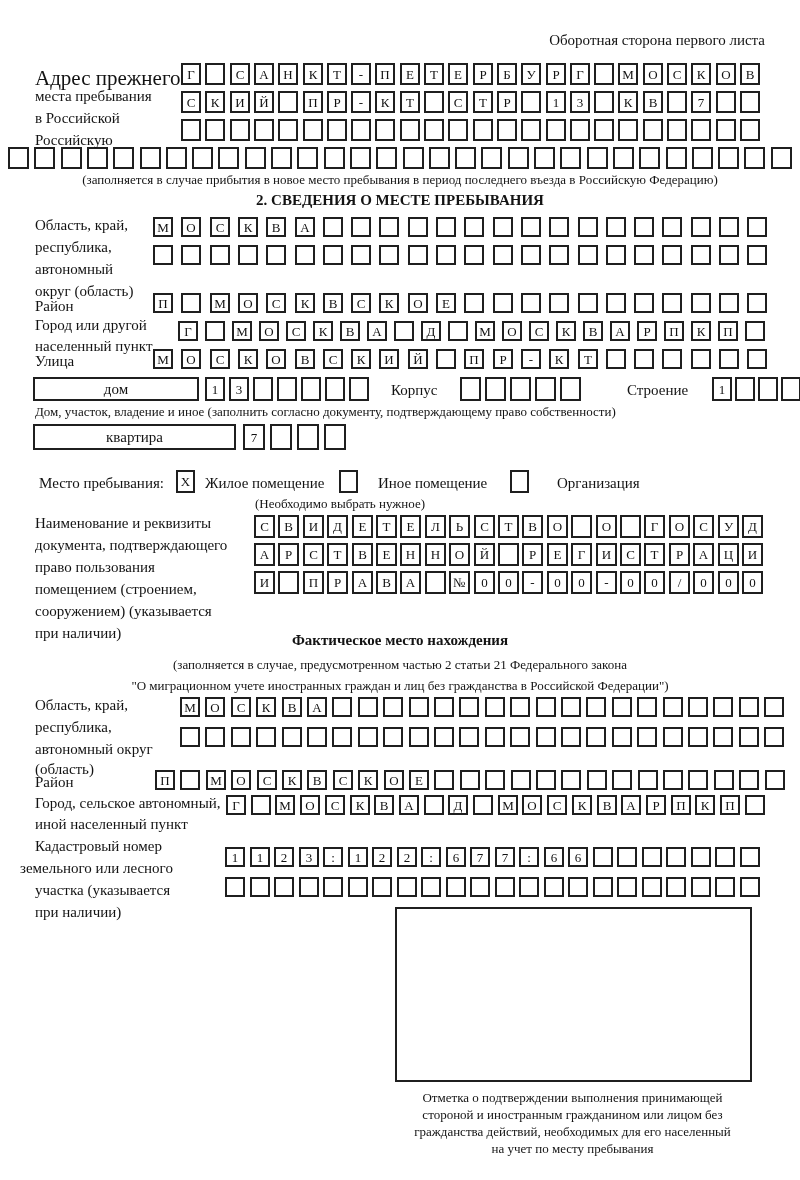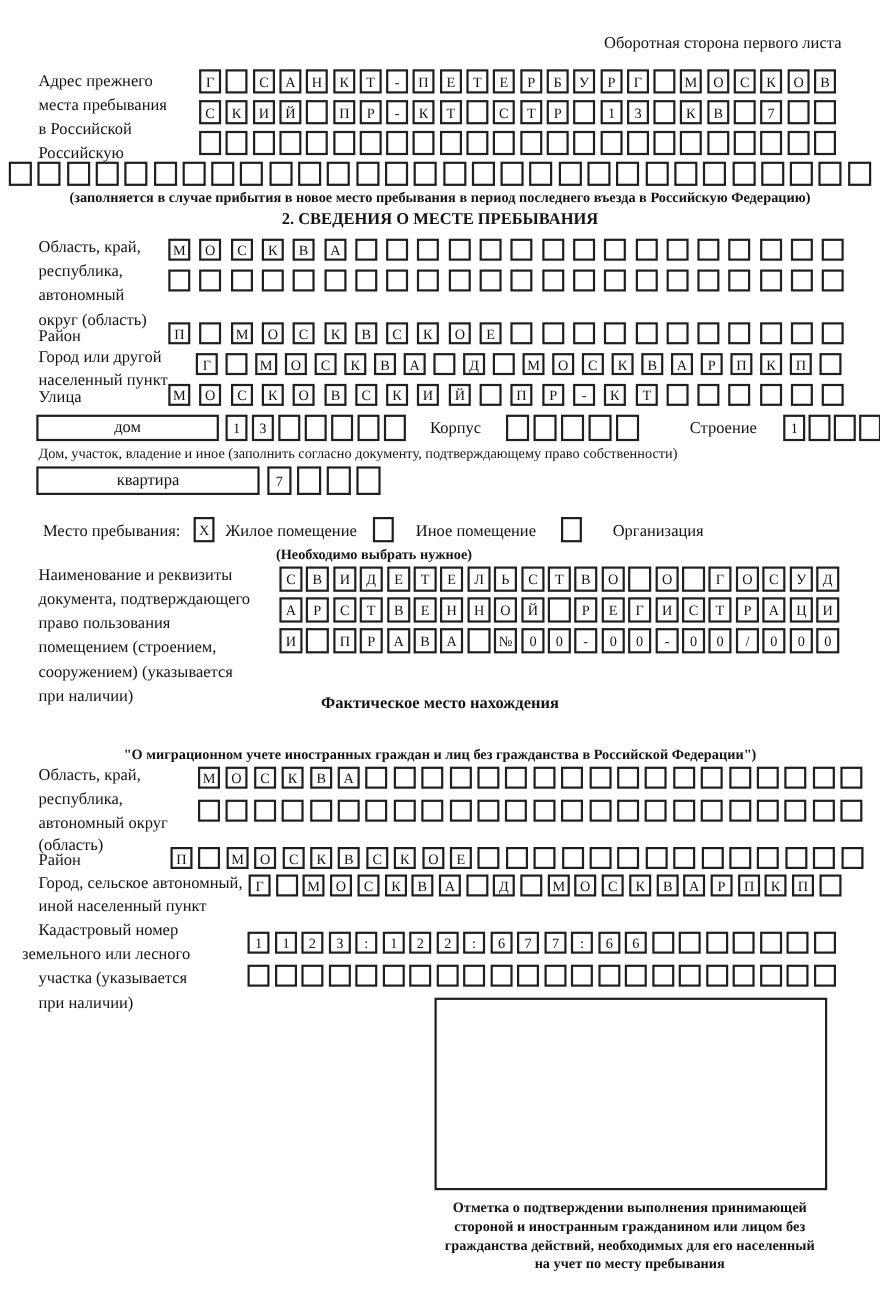--- a/index.html
+++ b/index.html
@@ -4,21 +4,21 @@
 <style>
   html,body{margin:0;padding:0;}
   body{width:800px;height:1180px;background:#ffffff;position:relative;overflow:hidden;
        font-family:"Liberation Serif","DejaVu Serif",serif;color:#161616;}
   #form-canvas{position:absolute;left:0;top:0;width:800px;height:1180px;}
   .grid-row{position:absolute;}
   .cell{position:absolute;top:0;border:2px solid #1f1f1f;background:#fff;text-align:center;
         font-family:"Liberation Serif","DejaVu Serif",serif;font-size:13px;color:#111;
         overflow:hidden;box-sizing:border-box;}
   .lbl{position:absolute;white-space:nowrap;line-height:1.35;color:#131313;}
-  .lbl.center{white-space:normal;text-align:center;font-weight:bold;}
+  .lbl.center{white-space:normal;text-align:center;}
   .lbl.right{text-align:right;}
   .lbl.bold{font-weight:bold;}
   .wide-box{position:absolute;border:2px solid #1f1f1f;box-sizing:border-box;background:#fff;
             display:flex;align-items:center;justify-content:center;font-size:15px;color:#131313;}
 </style>
 </head>
 <body>
 
 <div id="form-canvas">
     <div class="grid-row" style="left: 181px; top: 63px; height: 22px;">
@@ -509,21 +509,21 @@
       <div class="cell" style="left: 515px; width: 20px; height: 20px; line-height: 17px;"></div>
     </div>
     <div class="wide-box" style="left: 33px; top: 377px; width: 166px; height: 24px;">
       <span>дом</span>
     </div>
     <div class="wide-box" style="left: 33px; top: 424px; width: 203px; height: 26px;">
       <span>квартира</span>
     </div>
     <div class="wide-box" style="left: 395px; top: 907px; width: 357px; height: 175px;"></div>
     <div class="lbl right" style="left: 465px; top: 30px; width: 300px; font-size: 15px;">Оборотная сторона первого листа</div>
-    <div class="lbl" style="left: 35px; top: 64px; font-size: 15px; text-align: center;">Адрес прежнего</div>
+    <div class="lbl" style="left: 35px; top: 64px; font-size: 21px; text-align: center;">Адрес прежнего</div>
     <div class="lbl" style="left: 35px; top: 86px; font-size: 15px;">места пребывания</div>
     <div class="lbl" style="left: 35px; top: 108px; font-size: 15px;">в Российской</div>
     <div class="lbl" style="left: 35px; top: 130px; font-size: 15px;">Российскую</div>
     <div class="lbl center" style="left: 0px; top: 171px; width: 800px; font-size: 13px;">(заполняется в случае прибытия в новое место пребывания в период последнего въезда в Российскую Федерацию)</div>
     <div class="lbl bold center" style="left: 0px; top: 190px; width: 800px; font-size: 15px;">2. СВЕДЕНИЯ О МЕСТЕ ПРЕБЫВАНИЯ</div>
     <div class="lbl" style="left: 35px; top: 215px; font-size: 15px;">Область, край,</div>
     <div class="lbl" style="left: 35px; top: 237px; font-size: 15px;">республика,</div>
     <div class="lbl" style="left: 35px; top: 259px; font-size: 15px;">автономный</div>
     <div class="lbl" style="left: 35px; top: 281px; font-size: 15px;">округ (область)</div>
     <div class="lbl" style="left: 35px; top: 296px; font-size: 15px;">Район</div>
@@ -538,20 +538,21 @@
     <div class="lbl" style="left: 378px; top: 473px; font-size: 15px;">Иное помещение</div>
     <div class="lbl" style="left: 557px; top: 473px; font-size: 15px;">Организация</div>
     <div class="lbl center" style="left: 180px; top: 495px; width: 320px; font-size: 13px;">(Необходимо выбрать нужное)</div>
     <div class="lbl" style="left: 35px; top: 513px; font-size: 15px;">Наименование и реквизиты</div>
     <div class="lbl" style="left: 35px; top: 535px; font-size: 15px;">документа, подтверждающего</div>
     <div class="lbl" style="left: 35px; top: 557px; font-size: 15px;">право пользования</div>
     <div class="lbl" style="left: 35px; top: 579px; font-size: 15px;">помещением (строением,</div>
     <div class="lbl" style="left: 35px; top: 601px; font-size: 15px;">сооружением) (указывается</div>
     <div class="lbl" style="left: 35px; top: 623px; font-size: 15px;">при наличии)</div>
     <div class="lbl bold center" style="left: 0px; top: 630px; width: 800px; font-size: 15px;">Фактическое место нахождения</div>
+    <div class="lbl center" style="left: 0px; top: 656px; width: 800px; font-size: 13px;">(заполняется в случае, предусмотренном частью 2 статьи 21 Федерального закона</div>
     <div class="lbl center" style="left: 0px; top: 677px; width: 800px; font-size: 13px;">"О миграционном учете иностранных граждан и лиц без гражданства в Российской Федерации")</div>
     <div class="lbl" style="left: 35px; top: 695px; font-size: 15px;">Область, край,</div>
     <div class="lbl" style="left: 35px; top: 717px; font-size: 15px;">республика,</div>
     <div class="lbl" style="left: 35px; top: 739px; font-size: 15px;">автономный округ</div>
     <div class="lbl" style="left: 35px; top: 759px; font-size: 15px;">(область)</div>
     <div class="lbl" style="left: 35px; top: 772px; font-size: 15px;">Район</div>
     <div class="lbl" style="left: 35px; top: 793px; font-size: 15px;">Город, сельское автономный,</div>
     <div class="lbl" style="left: 35px; top: 814px; font-size: 15px;">иной населенный пункт</div>
     <div class="lbl" style="left: 35px; top: 836px; font-size: 15px;">Кадастровый номер</div>
     <div class="lbl" style="left: 20px; top: 858px; font-size: 15px;">земельного или лесного</div>

